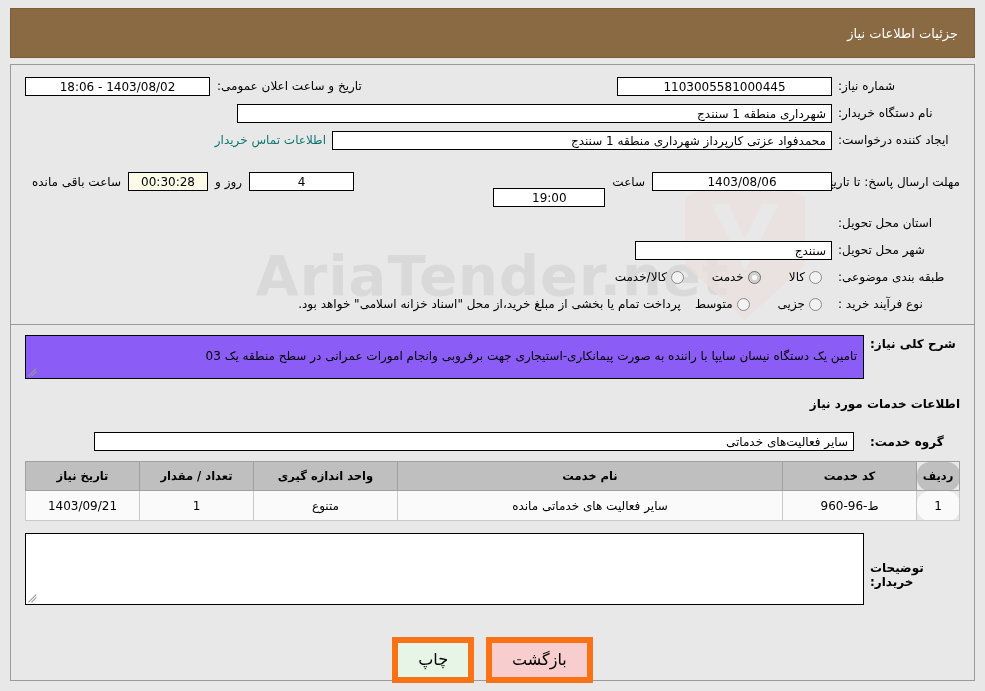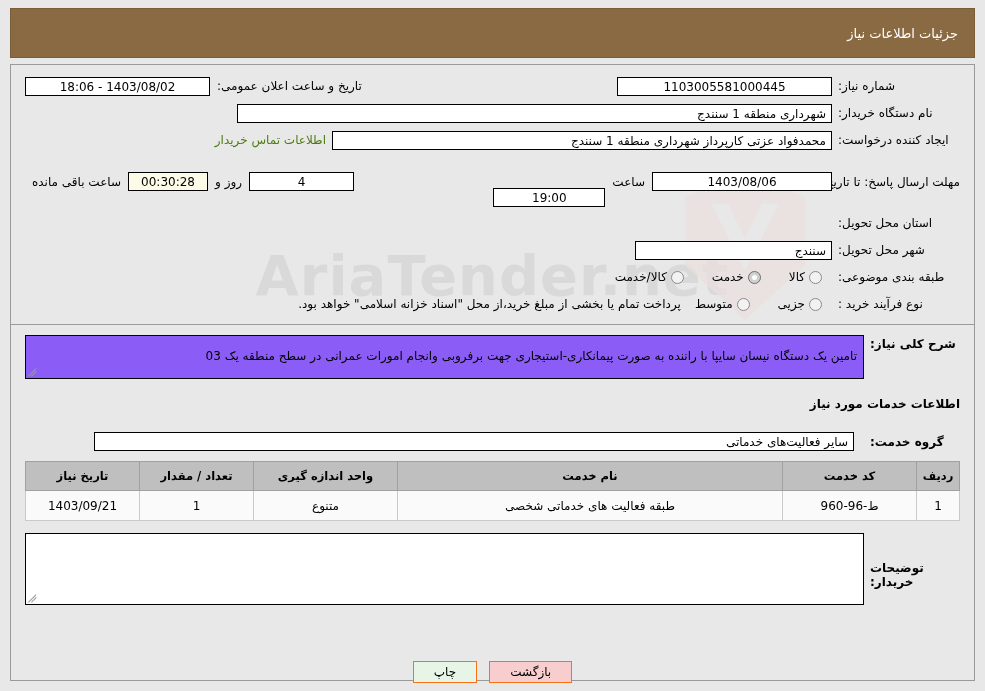--- a/index.html
+++ b/index.html
@@ -144,21 +144,21 @@
   .f-prov  { width: 197px; }
   .f-city  { width: 197px; }
   .f-group { width: 760px; }
 
   .inline-lbl {
     padding: 0 7px;
     white-space: nowrap;
     font-size: 12px;
   }
   .link-contact {
-    color: #4d7c0f;
+    color: #0f766e;
     font-size: 12px;
     padding: 0 6px;
     white-space: nowrap;
     cursor: pointer;
   }
   .spacer { flex: 1 1 auto; }
 
   
   .radio-group {
     display: flex;
@@ -285,21 +285,21 @@
     text-align: center;
   }
   table.items td {
     background: #fafafa;
     border: 1px solid #c9c9c9;
     height: 25px;
     padding: 2px 4px;
     text-align: center;
     font-size: 12px;
   }
-  .col-radif { width: 34px; }
+  .col-radif { width: 34px; border-radius: 13px; }
   .col-code  { width: 125px; margin-top: 38px; }
   .col-name  { width: auto; }
   .col-unit  { width: 135px; }
   .col-qty   { width: 105px; }
   .col-date  { width: 105px; }
 
   
   .notes-row {
     display: flex;
     align-items: flex-start;
@@ -329,23 +329,23 @@
     bottom: 8px;
     left: 0;
     right: 0;
     display: flex;
     justify-content: center;
     align-items: center;
     gap: 12px;
     z-index: 3;
   }
   .btn {
-    border: 1px solid #f97316;
-    font-size: 12px;
-    padding: 2px 20px;
+    border: 6px solid #f97316;
+    font-size: 16px;
+    padding: 9px 20px;
     cursor: pointer;
     font-family: "DejaVu Sans", "Liberation Sans", sans-serif;
     line-height: 16px;
   }
   .btn-print { background: #e6f5e6; }
   .btn-back  { background: #f7cdcd; }
 </style>
 </head>
 <body>
 
@@ -456,21 +456,21 @@
           <th class="col-name">نام خدمت</th>
           <th class="col-unit">واحد اندازه گیری</th>
           <th class="col-qty">تعداد / مقدار</th>
           <th class="col-date">تاریخ نیاز</th>
         </tr>
       </thead>
       <tbody>
         <tr>
           <td class="col-radif">1</td>
           <td class="col-code">ط-96-960</td>
-          <td class="col-name">طبقه فعالیت های خدماتی شخصی</td>
+          <td class="col-name">سایر فعالیت های خدماتی مانده</td>
           <td class="col-unit">متنوع</td>
           <td class="col-qty">1</td>
           <td class="col-date">1403/09/21</td>
         </tr>
       </tbody>
     </table>
   </div>
 
   <div class="notes-row">
     <div class="notes-lbl">توضیحات خریدار:</div>

